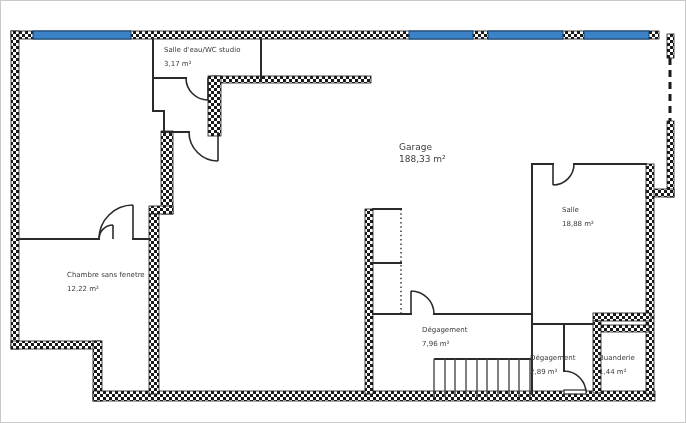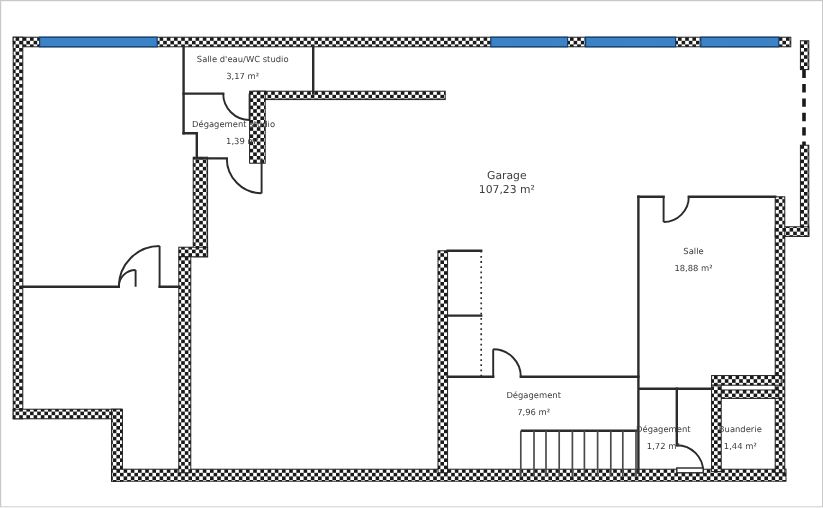--- a/index.html
+++ b/index.html
@@ -14,21 +14,21 @@
   }
   #plan-svg{position:absolute;left:0;top:0;}
   .room-label{
     position:absolute;
     font-size:7px;
     line-height:14px;
     color:#3c3c3c;
     white-space:nowrap;
     z-index:3;
   }
-  .room-label span{display:block;text-align:center;}
+  .room-label span{display:block;}
   .room-label.big{font-size:9px;line-height:12px;}
   .room-label .indent{padding-left:15px;}
 </style>
 </head>
 <body>
 
 <div id="plan">
 
   <svg id="plan-svg" width="686" height="423" viewBox="0 0 686 423">
     <defs>
@@ -161,45 +161,45 @@
       <line x1="518" y1="358" x2="518" y2="396"></line>
       <line x1="529" y1="358" x2="529" y2="396"></line>
     </g>
   </svg>
 
   <div class="room-label" style="left:163px;top:42px">
     <span>Salle d'eau/WC studio</span>
     <span>3,17 m²</span>
   </div>
 
-  <div class="room-label" style="left:159px;top:96px">
-    <span>Dégagement studio</span>
-    <span class="indent">1,39 m²</span>
-  </div>
-
-
+
+
+  <div class="room-label" style="left:66px;top:267px">
+    <span>Chambre sans fenetre</span>
+    <span>12,22 m²</span>
+  </div>
 
   <div class="room-label big" style="left:398px;top:140px">
     <span>Garage</span>
-    <span>107,23 m²</span>
+    <span>188,33 m²</span>
   </div>
 
   <div class="room-label" style="left:561px;top:202px">
     <span>Salle</span>
     <span>18,88 m²</span>
   </div>
 
   <div class="room-label" style="left:421px;top:322px">
     <span>Dégagement</span>
     <span>7,96 m²</span>
   </div>
 
   <div class="room-label" style="left:529px;top:350px">
     <span>Dégagement</span>
-    <span>1,72 m²</span>
+    <span>2,89 m²</span>
   </div>
 
   <div class="room-label" style="left:598px;top:350px">
     <span>Buanderie</span>
     <span>1,44 m²</span>
   </div>
 
 </div>
 
 </body></html>

